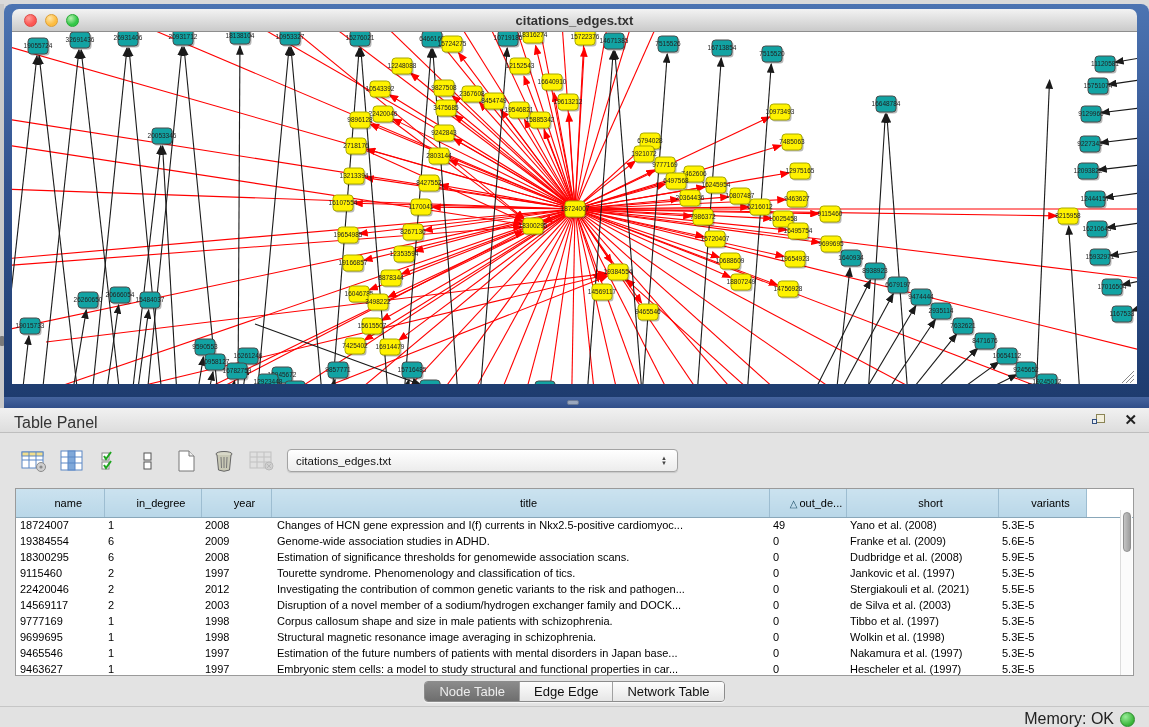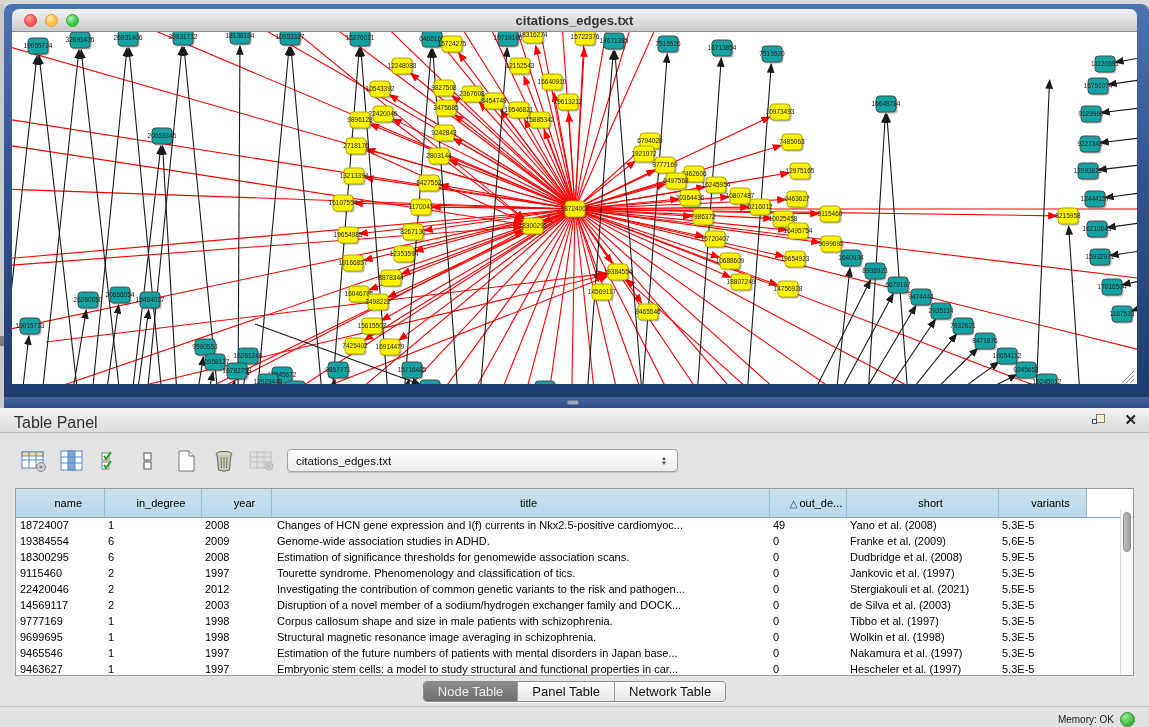--- a/index.html
+++ b/index.html
@@ -74,21 +74,21 @@
   .tabbar { position:absolute; left:0; top:268px; width:1149px; height:30px; display:flex; justify-content:center; align-items:center; }
   .segmented { display:flex; height:21px; border:1px solid #8C8C8C; border-radius:4px; overflow:hidden;
     box-shadow:0 1px 1px rgba(255,255,255,.7); font-size:13px; }
   .segment { display:flex; align-items:center; padding:0 14px; background:linear-gradient(180deg,#FDFDFD,#E6E6E6);
     color:#111; border-right:1px solid #A0A0A0; cursor:pointer; }
   .segment:last-child { border-right:none;text-align:center; }
   .segment.selected { background:linear-gradient(180deg,#8B8B8B,#6E6E6E); color:#EDEDED; }
 
   .statusbar { position:absolute; left:0; top:298px; width:1149px; height:25px; background:#E2E2E2; border-top:1px solid #C6C6C6;
     display:flex; justify-content:flex-end; align-items:center; padding-right:14px; gap:6px; }
-  .mem-label { font-size:10px; color:#222; }
+  .mem-label { font-size:16px; color:#222; }
   .mem-dot { width:15px; height:15px; border-radius:50%; border:1px solid #2C8C2C;
     background:radial-gradient(circle at 35% 30%, #98EC98, #37B437 70%); cursor:pointer; }
 </style>
 </head>
 <body>
 
 <div id="stage">
 
   <div class="left-strip">
     <div class="nub"></div>
@@ -1082,21 +1082,21 @@
           </tbody>
       </table>
       <div class="vscroll">
         <div class="thumb"></div>
       </div>
     </div>
 
     <div class="tabbar">
       <div class="segmented">
         <div class="segment selected">Node Table</div>
-        <div class="segment">Panel Table</div>
+        <div class="segment">Edge Edge</div>
         <div class="segment">Network Table</div>
       </div>
     </div>
 
     <div class="statusbar">
       <span class="mem-label">Memory: OK</span>
       <span class="mem-dot"></span>
     </div>
   </div>
 </div>

